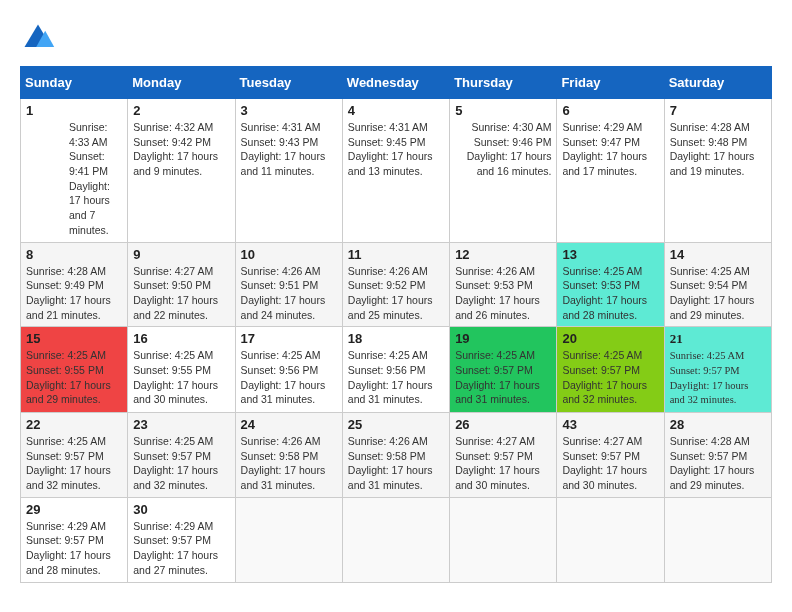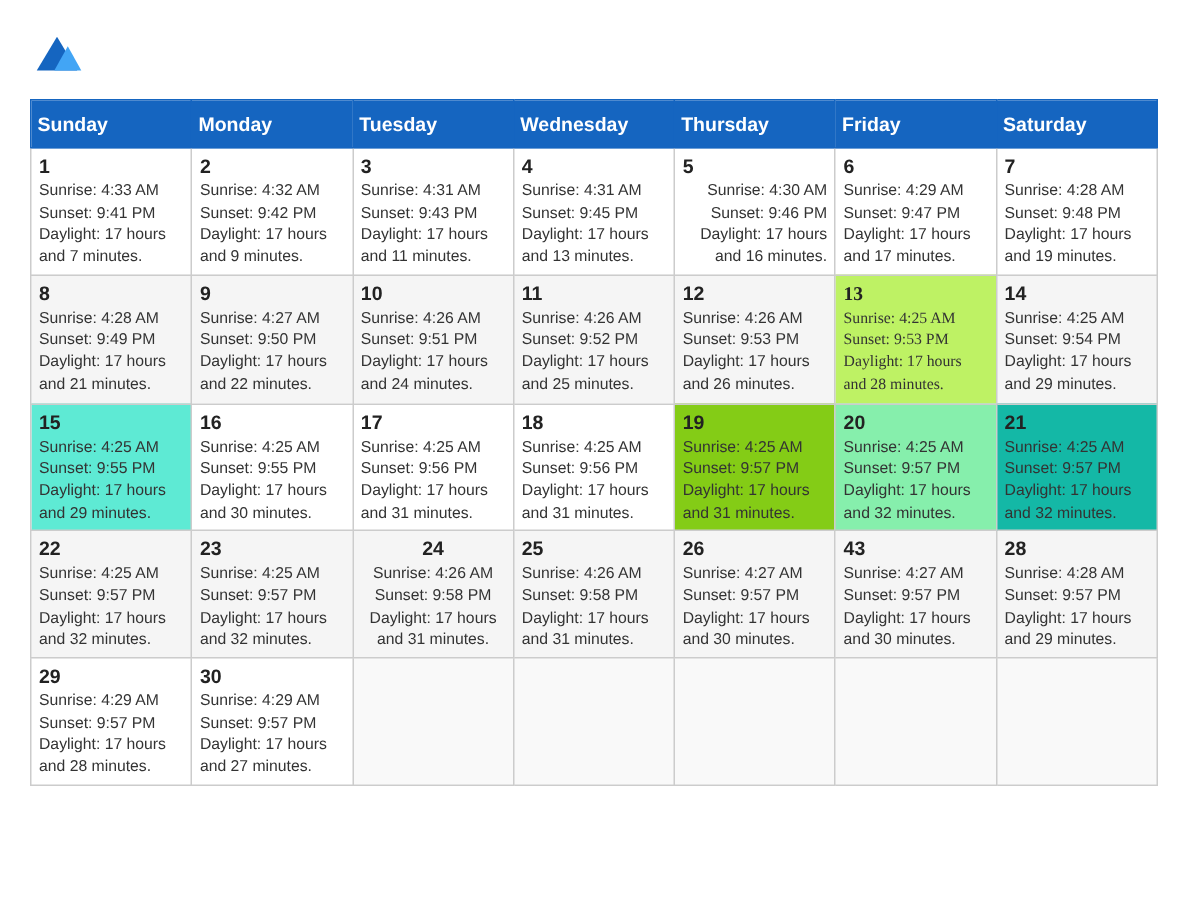--- a/index.html
+++ b/index.html
@@ -122,21 +122,21 @@
         <th>Wednesday</th>
         <th>Thursday</th>
         <th>Friday</th>
         <th>Saturday</th>
       </tr>
   </thead>
   <tbody id="calendar-body">
       <tr>
         <td style="background-color: rgb(255, 255, 255);">
           <span class="day-number">1</span>
-          <div class="day-info" style="white-space: pre-line;">Sunrise: 4:33 AM
+          <div class="day-info" style="white-space: pre-line; margin-left: 43px;">Sunrise: 4:33 AM
 Sunset: 9:41 PM
 Daylight: 17 hours and 7 minutes.</div>
         </td>
         <td style="background-color: rgb(255, 255, 255);">
           <span class="day-number">2</span>
           <div class="day-info" style="white-space: pre-line;">Sunrise: 4:32 AM
 Sunset: 9:42 PM
 Daylight: 17 hours and 9 minutes.</div>
         </td>
         <td style="background-color: rgb(255, 255, 255);">
@@ -194,35 +194,35 @@
           <div class="day-info" style="white-space: pre-line;">Sunrise: 4:26 AM
 Sunset: 9:52 PM
 Daylight: 17 hours and 25 minutes.</div>
         </td>
         <td style="background-color: rgb(245, 245, 245);">
           <span class="day-number">12</span>
           <div class="day-info" style="white-space: pre-line;">Sunrise: 4:26 AM
 Sunset: 9:53 PM
 Daylight: 17 hours and 26 minutes.</div>
         </td>
-        <td style="background-color: #bef264; font-family: Liberation Serif, serif;">
+        <td style="background-color: #5eead4;">
           <span class="day-number">13</span>
           <div class="day-info" style="white-space: pre-line;">Sunrise: 4:25 AM
 Sunset: 9:53 PM
 Daylight: 17 hours and 28 minutes.</div>
         </td>
         <td style="background-color: rgb(245, 245, 245);">
           <span class="day-number">14</span>
           <div class="day-info" style="white-space: pre-line;">Sunrise: 4:25 AM
 Sunset: 9:54 PM
 Daylight: 17 hours and 29 minutes.</div>
         </td>
       </tr>
       <tr>
-        <td style="background-color: #5eead4;">
+        <td style="background-color: #ef4444;">
           <span class="day-number">15</span>
           <div class="day-info" style="white-space: pre-line;">Sunrise: 4:25 AM
 Sunset: 9:55 PM
 Daylight: 17 hours and 29 minutes.</div>
         </td>
         <td style="background-color: rgb(255, 255, 255);">
           <span class="day-number">16</span>
           <div class="day-info" style="white-space: pre-line;">Sunrise: 4:25 AM
 Sunset: 9:55 PM
 Daylight: 17 hours and 30 minutes.</div>
@@ -232,53 +232,53 @@
           <div class="day-info" style="white-space: pre-line;">Sunrise: 4:25 AM
 Sunset: 9:56 PM
 Daylight: 17 hours and 31 minutes.</div>
         </td>
         <td style="background-color: rgb(255, 255, 255);">
           <span class="day-number">18</span>
           <div class="day-info" style="white-space: pre-line;">Sunrise: 4:25 AM
 Sunset: 9:56 PM
 Daylight: 17 hours and 31 minutes.</div>
         </td>
-        <td style="background-color: #84cc16;">
+        <td style="background-color: #22c55e;">
           <span class="day-number">19</span>
           <div class="day-info" style="white-space: pre-line;">Sunrise: 4:25 AM
 Sunset: 9:57 PM
 Daylight: 17 hours and 31 minutes.</div>
         </td>
-        <td style="background-color: #86efac; margin-top: 16px;">
+        <td style="background-color: #84cc16; margin-top: 16px;">
           <span class="day-number">20</span>
           <div class="day-info" style="white-space: pre-line;">Sunrise: 4:25 AM
 Sunset: 9:57 PM
 Daylight: 17 hours and 32 minutes.</div>
         </td>
-        <td style="background-color: #14b8a6;">
+        <td style="background-color: #5eead4; font-family: Liberation Serif, serif;">
           <span class="day-number">21</span>
           <div class="day-info" style="white-space: pre-line;">Sunrise: 4:25 AM
 Sunset: 9:57 PM
 Daylight: 17 hours and 32 minutes.</div>
         </td>
       </tr>
       <tr>
         <td style="background-color: rgb(245, 245, 245);">
           <span class="day-number">22</span>
           <div class="day-info" style="white-space: pre-line;">Sunrise: 4:25 AM
 Sunset: 9:57 PM
 Daylight: 17 hours and 32 minutes.</div>
         </td>
         <td style="background-color: rgb(245, 245, 245);">
           <span class="day-number">23</span>
           <div class="day-info" style="white-space: pre-line;">Sunrise: 4:25 AM
 Sunset: 9:57 PM
 Daylight: 17 hours and 32 minutes.</div>
         </td>
-        <td style="background-color: rgb(245, 245, 245); text-align: center;">
+        <td style="background-color: rgb(245, 245, 245);">
           <span class="day-number">24</span>
           <div class="day-info" style="white-space: pre-line;">Sunrise: 4:26 AM
 Sunset: 9:58 PM
 Daylight: 17 hours and 31 minutes.</div>
         </td>
         <td style="background-color: rgb(245, 245, 245);">
           <span class="day-number">25</span>
           <div class="day-info" style="white-space: pre-line;">Sunrise: 4:26 AM
 Sunset: 9:58 PM
 Daylight: 17 hours and 31 minutes.</div>

